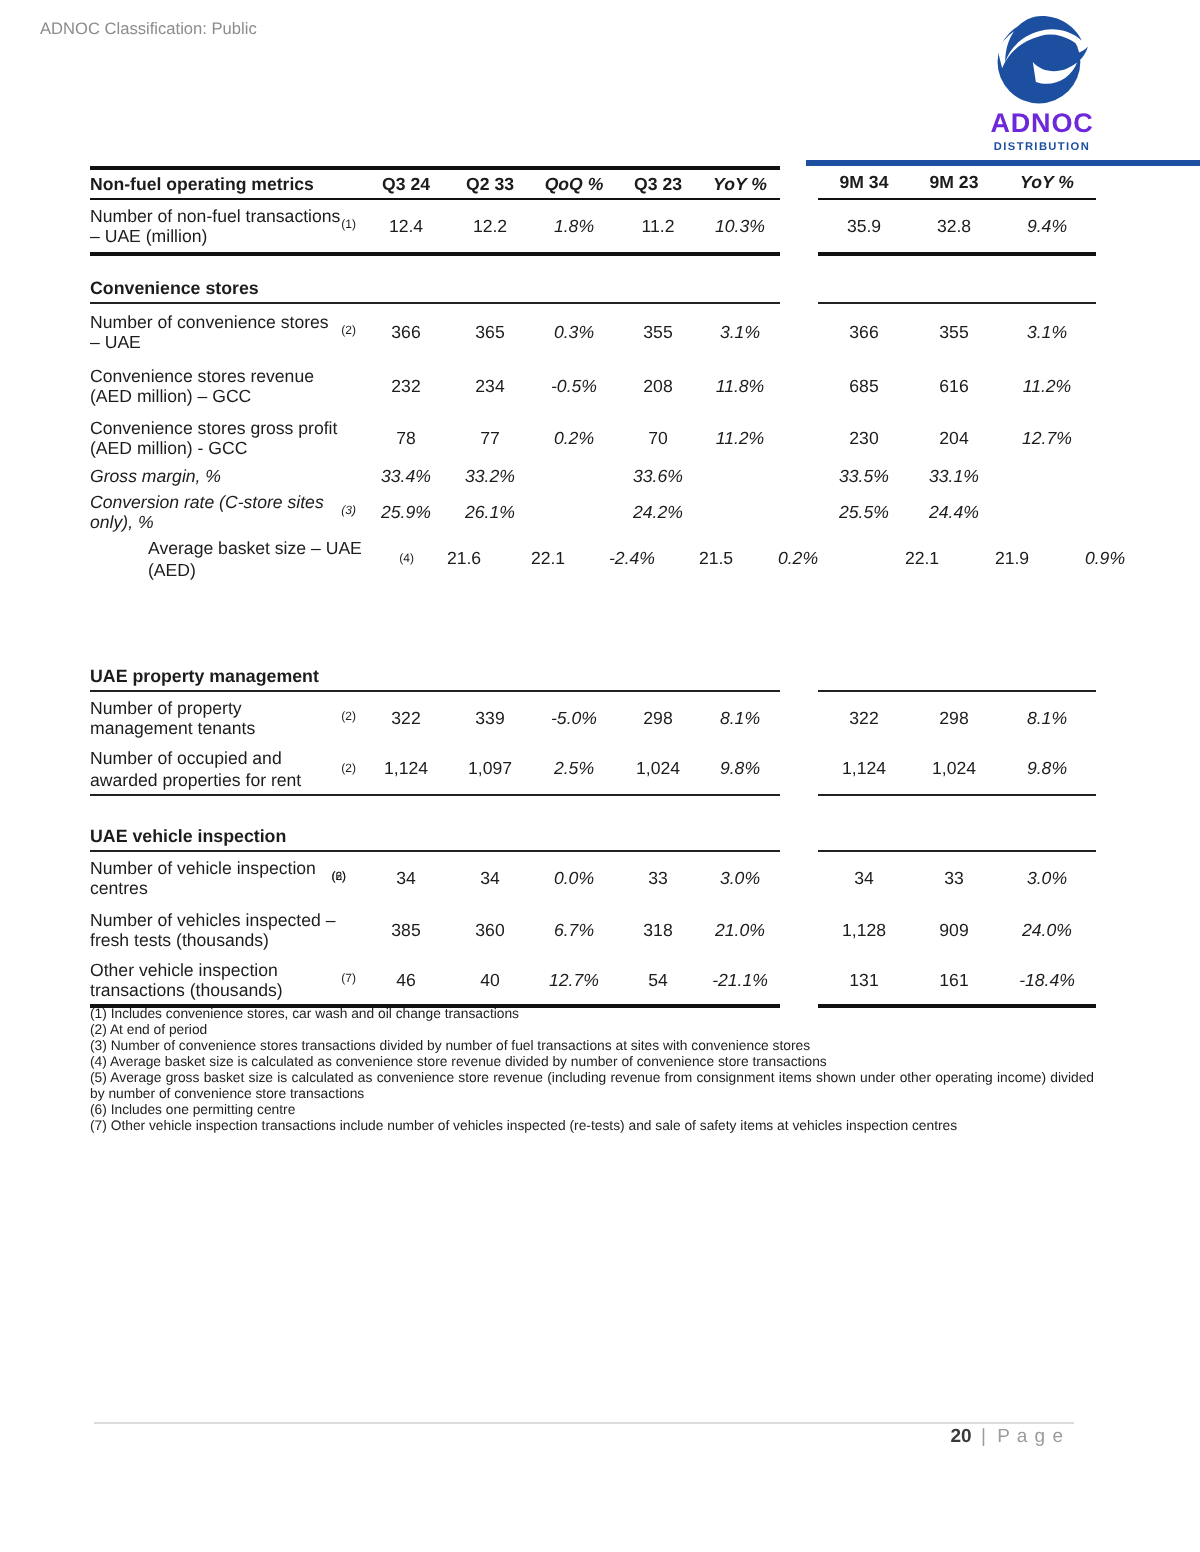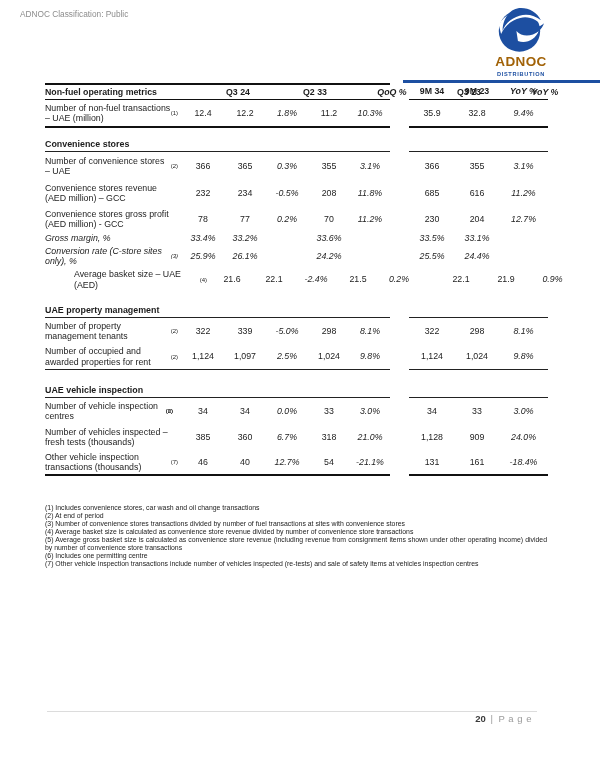--- a/index.html
+++ b/index.html
@@ -4,38 +4,38 @@
 <style>
   * { box-sizing: border-box; }
   html,body { margin:0; padding:0; background:#fff; }
   .page { position:relative; width:600px; height:776px; background:#ffffff;
           font-family:"Liberation Sans", sans-serif; color:#1c1c1c; overflow:hidden; }
 
   .classification { position:absolute; left:20px; top:9px; font-size:8.3px; color:#8c8c8c; }
 
   .logo { position:absolute; left:489px; top:8px; width:64px; text-align:center; }
   .logo svg { display:block; margin:0 auto; }
-  .brand { font-size:13.5px; font-weight:bold; color:#a16207; letter-spacing:.4px; line-height:1; margin-top:1px; }
+  .brand { font-size:13.5px; font-weight:bold; color:#6d28d9; letter-spacing:.4px; line-height:1; margin-top:1px; }
   .subbrand { font-size:5.6px; font-weight:bold; color:#1d4fa1; letter-spacing:.7px; margin-top:2px; }
   .bluerule { position:absolute; left:403px; top:80px; width:197px; height:2.5px; background:#1d4fa1; }
 
   .tbl { position:absolute; left:45px; top:83px; width:503px; }
   .trow { display:flex; }
   .grp { display:grid; align-items:stretch; }
   .lg { grid-template-columns:137px 42px 42px 42px 42px 40px; width:345px; }
   .rg { grid-template-columns:46px 44px 49px; width:139px; margin-left:19px; }
   .cell { display:flex; align-items:center; justify-content:center; text-align:center;
           font-size:8.8px; line-height:1.15; }
   .cell.lbl { justify-content:flex-start; text-align:left; padding-right:4px; }
   .cell.hc { font-weight:bold; }
   .cell.sec { font-weight:bold; font-size:8.9px; align-items:flex-end; padding-bottom:2px; }
   .it { font-style:italic; }
   sup { font-size:6px; line-height:0; }
 
-  .bt-thick { border-top:2.2px solid #111;gap:35px; }
+  .bt-thick { border-top:2.2px solid #111; }
   .bb-hdr   { border-bottom:1.8px solid #111; }
   .bb-thin  { border-bottom:1.5px solid #222; }
   .bb-thick { border-bottom:2.4px solid #111; }
 
   .fns { position:absolute; left:45px; top:504px; width:502px; font-size:6.9px;
          line-height:1.15; text-align:justify; color:#222; }
 
   .frule { position:absolute; left:47px; top:711px; width:490px; height:1px; background:#dcdcdc; }
   .pfooter { position:absolute; right:68px; top:713px; font-size:9.5px; color:#9b9b9b; }
   .pg-num { font-weight:bold; color:#3a3a3a; margin-right:2px; }
@@ -186,21 +186,21 @@
           <div class="cell it">0.2%</div>
         </div>
         <div class="grp rg" style="min-height: 25px;">
           <div class="cell">22.1</div>
           <div class="cell">21.9</div>
           <div class="cell it">0.9%</div>
         </div>
       </div>
       <div style="height: 10px;"></div>
       <div class="trow">
-        <div class="grp lg bb-thin" style="min-height: 16px;">
+        <div class="grp lg bb-thin" style="min-height: 16px; margin-top: 28px;">
           <div class="cell lbl sec" style="grid-column: 1 / -1;">UAE property management</div>
         </div>
         <div class="grp rg bb-thin" style="min-height: 16px;"></div>
       </div>
       <div class="trow">
         <div class="grp lg" style="min-height: 26px;">
           <div class="cell lbl">Number of property management tenants<sup>(2)</sup></div>
           <div class="cell">322</div>
           <div class="cell">339</div>
           <div class="cell it">-5.0%</div>

